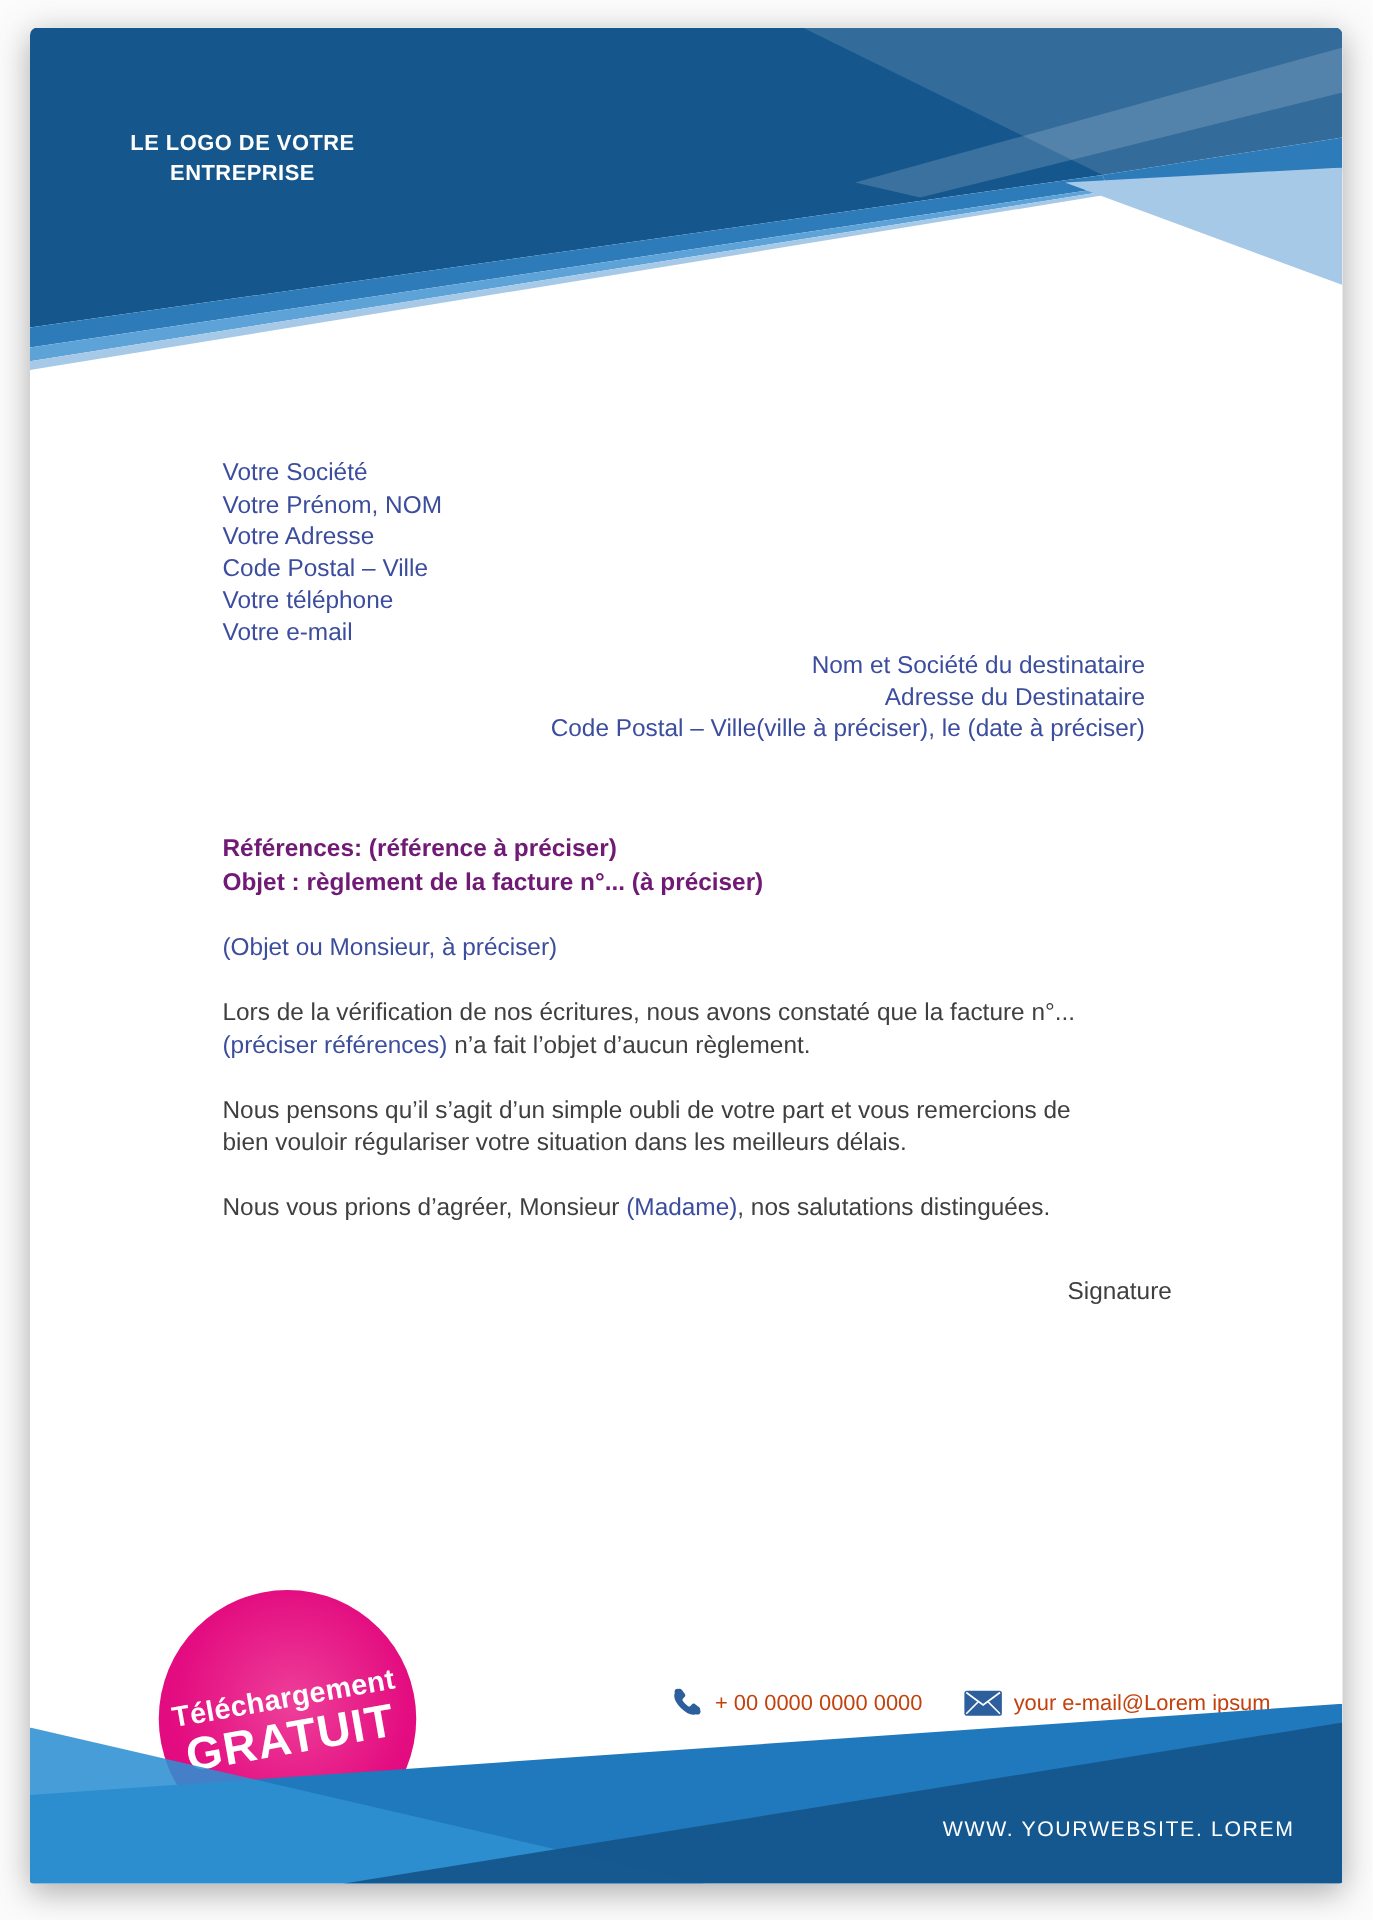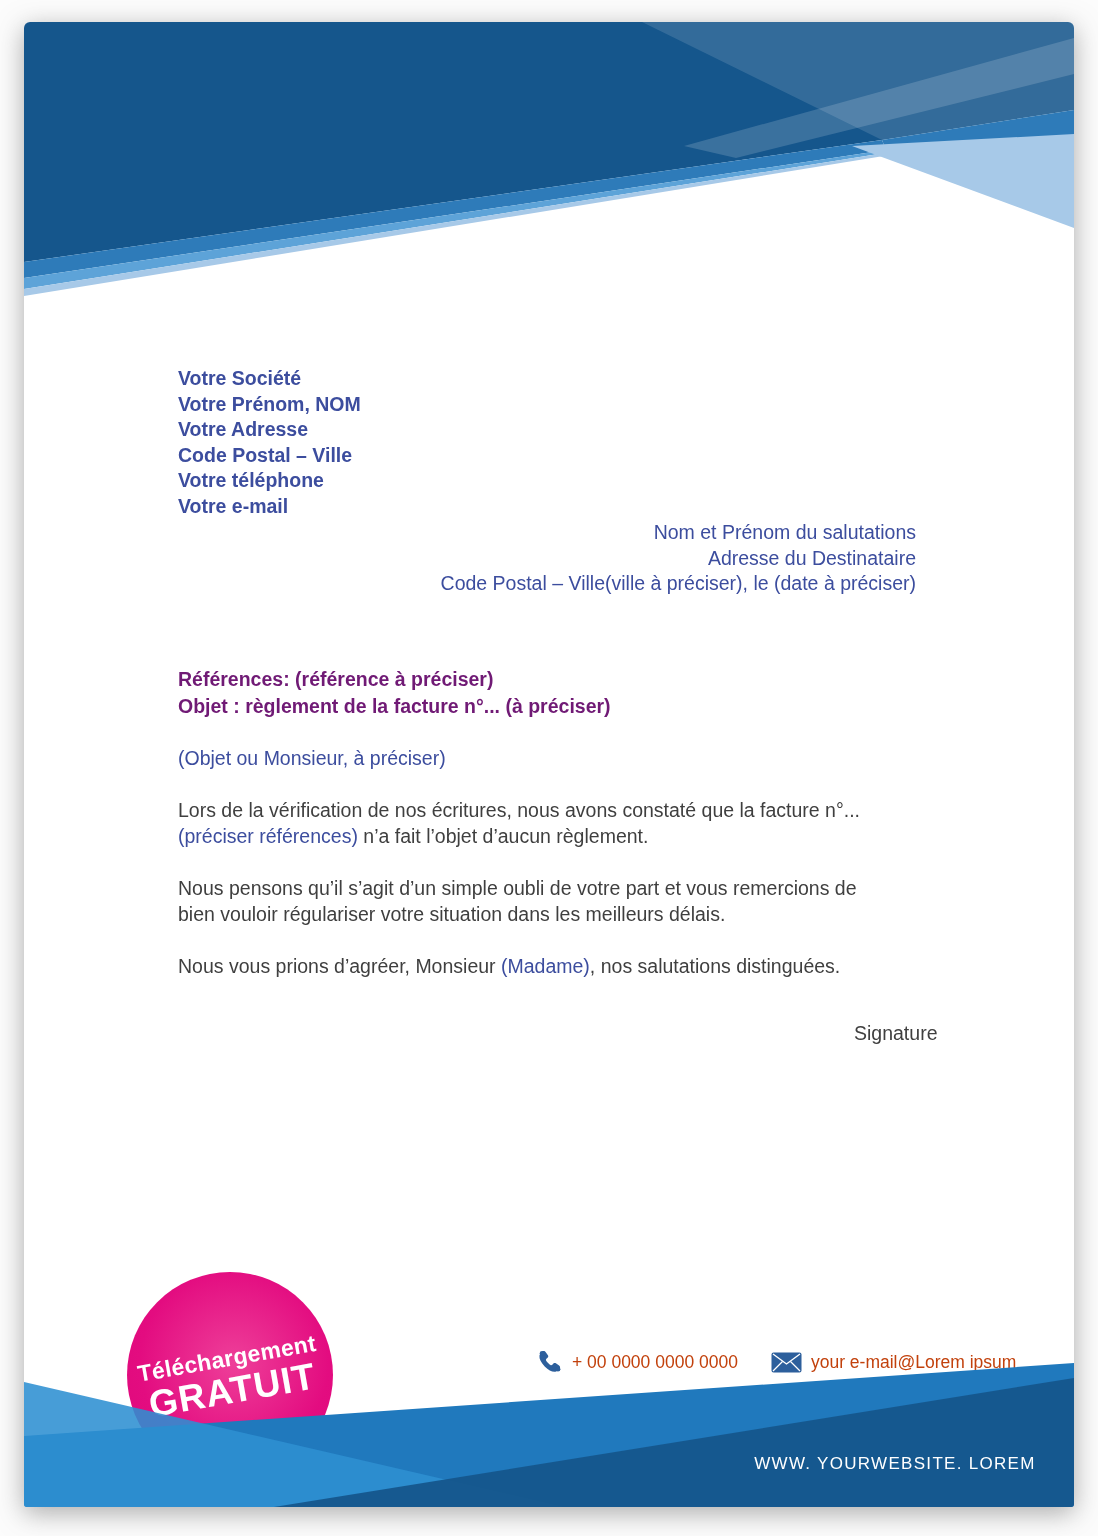--- a/index.html
+++ b/index.html
@@ -20,21 +20,21 @@
   .h-light     {background:#5da3d8;clip-path:polygon(0 256px,862px 128px,867px 130px,0 267px);}
   .h-pale      {background:#a7c9e8;clip-path:polygon(0 267px,867px 130px,872px 132px,0 274px);}
   .h-pale-tri  {background:#a7c9e8;clip-path:polygon(828px 124px,1050px 112px,1050px 206px);}
 
   .logo{position:absolute;left:40px;top:80px;width:260px;text-align:center;color:#ffffff;
         font-weight:bold;font-size:17.5px;line-height:24px;letter-spacing:.4px;z-index:2;}
 
   
   .txt{position:absolute;z-index:2;font-size:19.5px;line-height:25.5px;color:#3f3f3f;}
   .blue{color:#3c4d9e;}
-  .sender{left:154px;top:344px;font-weight:bold;}
+  .sender{left:154px;top:344px;}
   .recipient{right:158px;top:498px;text-align:right;}
   .refs{left:154px;top:644px;font-weight:bold;color:#701a75;line-height:26.5px;}
   .salut{left:154px;top:724px;}
   .p1{left:154px;top:776px;}
   .p2{left:154px;top:854px;}
   .p3{left:154px;top:932px;}
   .signature{left:806px;top:999px;margin-left:24px;}
 
   
   .contacts{position:absolute;left:512px;top:1327px;display:flex;align-items:center;z-index:2;
@@ -70,32 +70,36 @@
       <div class="shape h-navy"></div>
       <div class="shape h-tr-light"></div>
       <div class="shape h-cross"></div>
       <div class="shape h-band-l"></div>
       <div class="shape h-band-r"></div>
       <div class="shape h-light"></div>
       <div class="shape h-pale"></div>
       <div class="shape h-pale-tri"></div>
     </div>
 
+    <div class="logo">
+      <div>LE LOGO DE VOTRE</div>
+      <div>ENTREPRISE</div>
+    </div>
 
     <div class="txt blue sender">
       <div>Votre Société</div>
       <div>Votre Prénom, NOM</div>
       <div>Votre Adresse</div>
       <div>Code Postal – Ville</div>
       <div>Votre téléphone</div>
       <div>Votre e-mail</div>
     </div>
 
     <div class="txt blue recipient">
-      <div>Nom et Prénom du salutations</div>
+      <div>Nom et Société du destinataire</div>
       <div>Adresse du Destinataire</div>
       <div>Code Postal – Ville(ville à préciser), le (date à préciser)</div>
     </div>
 
     <div class="txt refs">
       <div>Références: (référence à préciser)</div>
       <div>Objet : règlement de la facture n°... (à préciser)</div>
     </div>
 
     <div class="txt blue salut">(Objet ou Monsieur, à préciser)</div>

